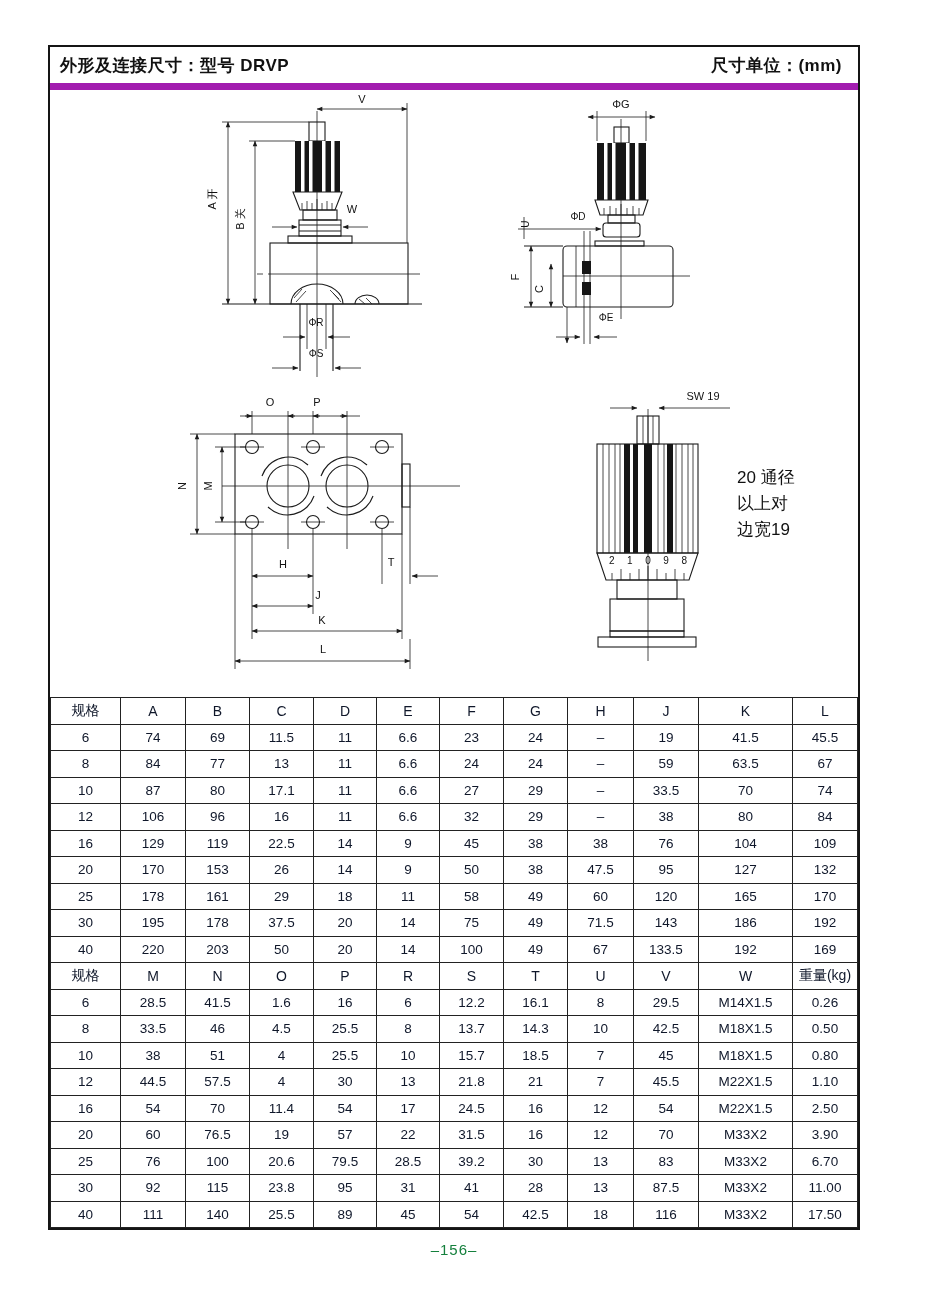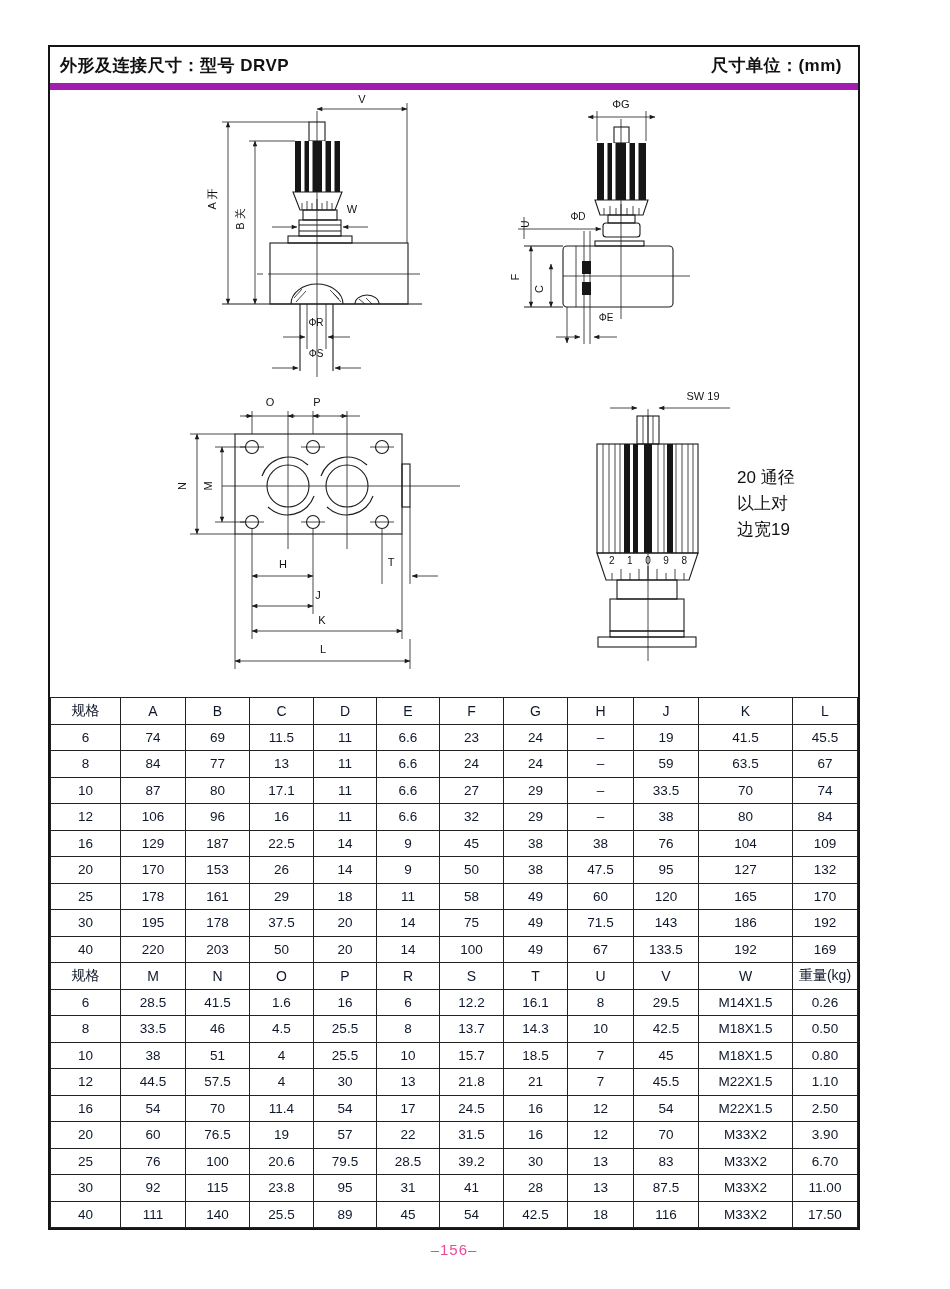--- a/index.html
+++ b/index.html
@@ -29,21 +29,21 @@
     border-collapse:collapse; width:100%; table-layout:fixed;
     font-size:13.5px; color:#0f172a;
   }
   .dim-table th, .dim-table td {
     border:1px solid #222; text-align:center; vertical-align:middle;
     height:25.5px; padding:0; font-weight:normal; overflow:hidden; white-space:nowrap;
   }
   .dim-table th { font-size:14px; }
   .page-footer {
     position:absolute; left:48px; top:1241px; width:812px;
-    text-align:center; font-size:15px; letter-spacing:1px; color:#ec4899;
+    text-align:center; font-size:15px; letter-spacing:1px; color:#15803d;
   }
 </style>
 </head>
 <body>
 
 <div class="page">
   <div class="doc-box">
 
     <div class="doc-header">
       <div>外形及连接尺寸：型号 DRVP</div>
@@ -428,21 +428,21 @@
             <td>32</td>
             <td>29</td>
             <td>–</td>
             <td>38</td>
             <td>80</td>
             <td>84</td>
           </tr>
           <tr>
             <td>16</td>
             <td>129</td>
-            <td>187</td>
+            <td>119</td>
             <td>22.5</td>
             <td>14</td>
             <td>9</td>
             <td>45</td>
             <td>38</td>
             <td>38</td>
             <td>76</td>
             <td>104</td>
             <td>109</td>
           </tr>

